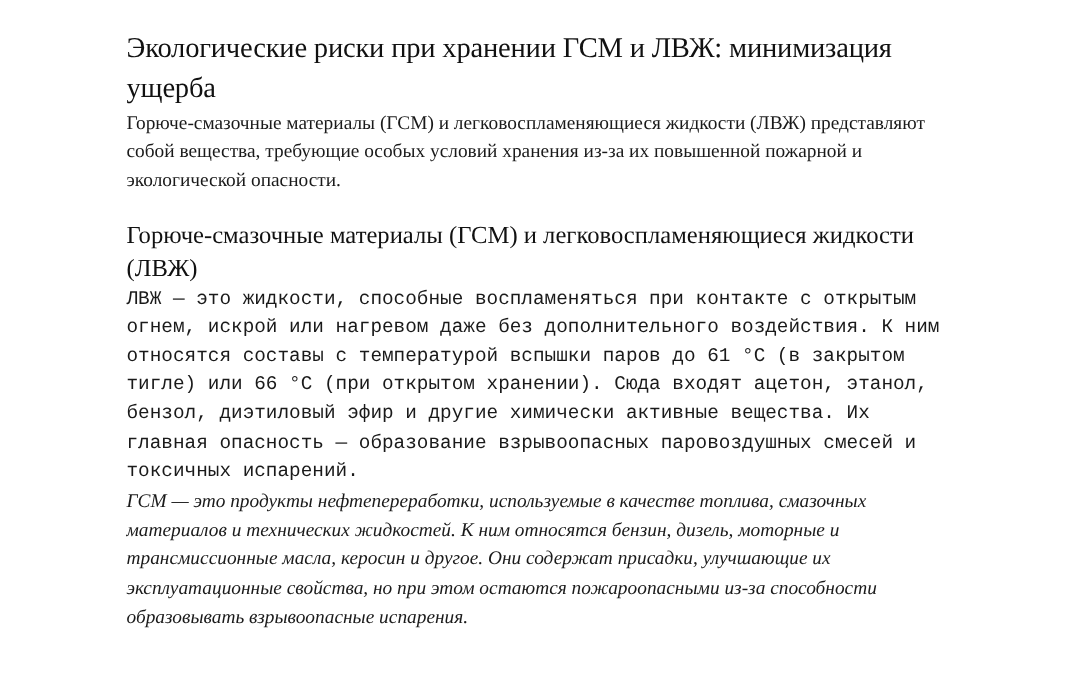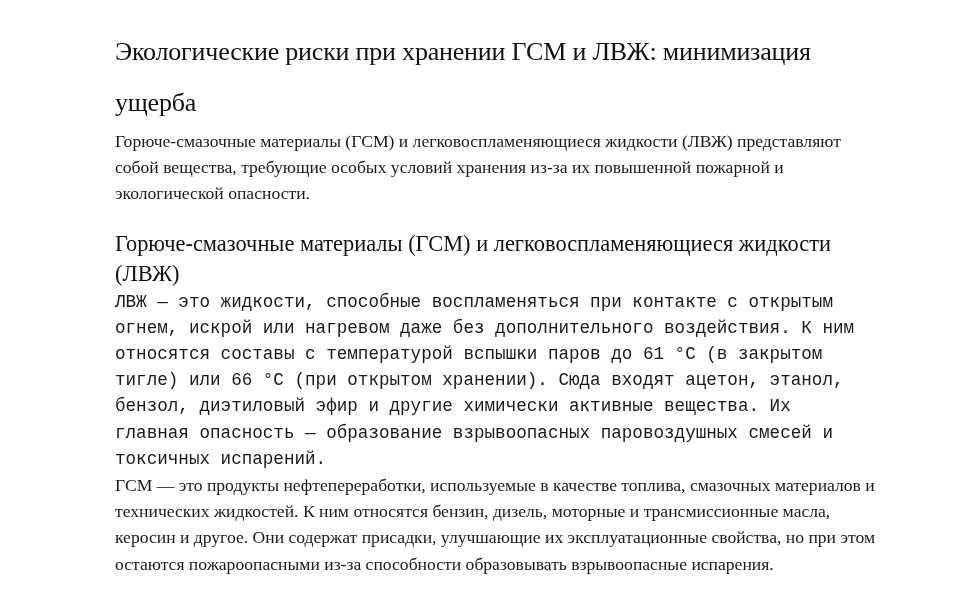--- a/index.html
+++ b/index.html
@@ -16,41 +16,41 @@
     }
     .article {
       position: absolute;
       left: 115px;
       top: 0;
       width: 760px;
     }
     h1.title {
       font-weight: normal;
       font-size: 26px;
-      line-height: 51px;
+      line-height: 36px;
       margin: 26px 0 0 0;
       color: #111111;
       letter-spacing: -0.2px;
     }
     p.para {
       font-size: 17.6px;
       line-height: 26.2px;
       margin: 0;
       color: #1a1a1a;
     }
     .p-intro { margin-top: 20px; }
     h2.section {
       font-weight: normal;
       font-size: 22.4px;
       line-height: 30px;
       margin: 22px 0 0 0;
       color: #111111;
     }
     .p-lvzh { margin-top: 22px; font-family: Liberation Mono, monospace; }
-    .p-gsm { margin-top: 23px; }
+    .p-gsm { margin-top: 23px; font-style: italic; }
   </style>
 </head>
 <body>
 
 <div class="article">
   <h1 class="title">Экологические риски при хранении ГСМ и ЛВЖ: минимизация ущерба</h1>
 
   <p class="para p-intro">Горюче-смазочные материалы (ГСМ) и легковоспламеняющиеся жидкости (ЛВЖ) представляют собой вещества, требующие особых условий хранения из-за их повышенной пожарной и экологической опасности.</p>
 
   <section>

